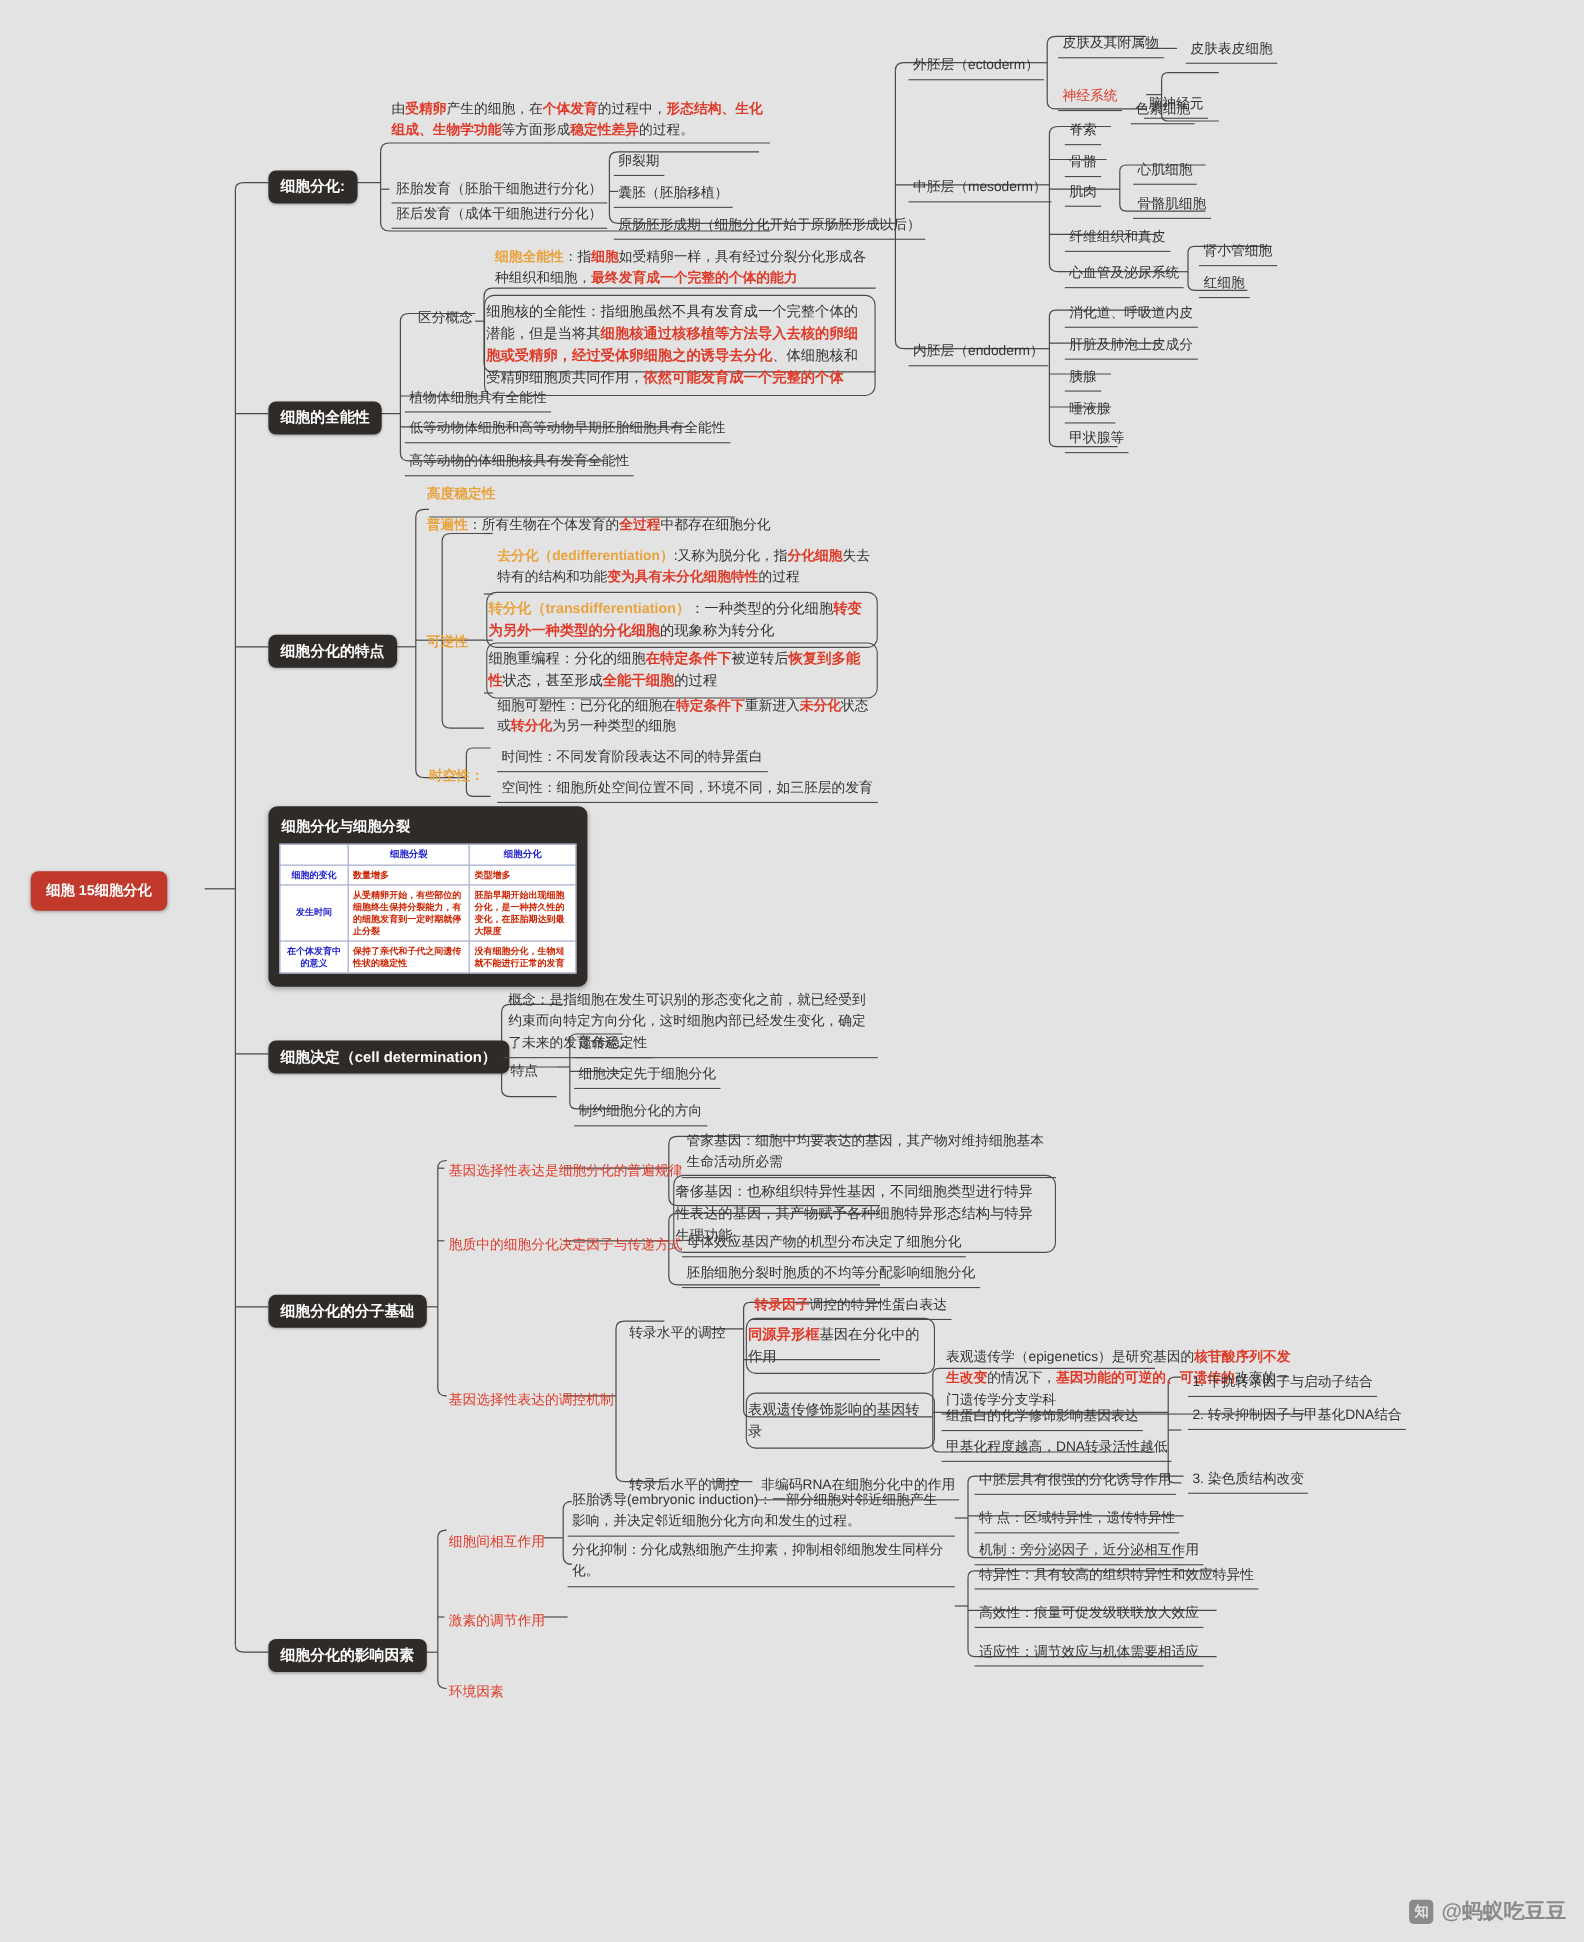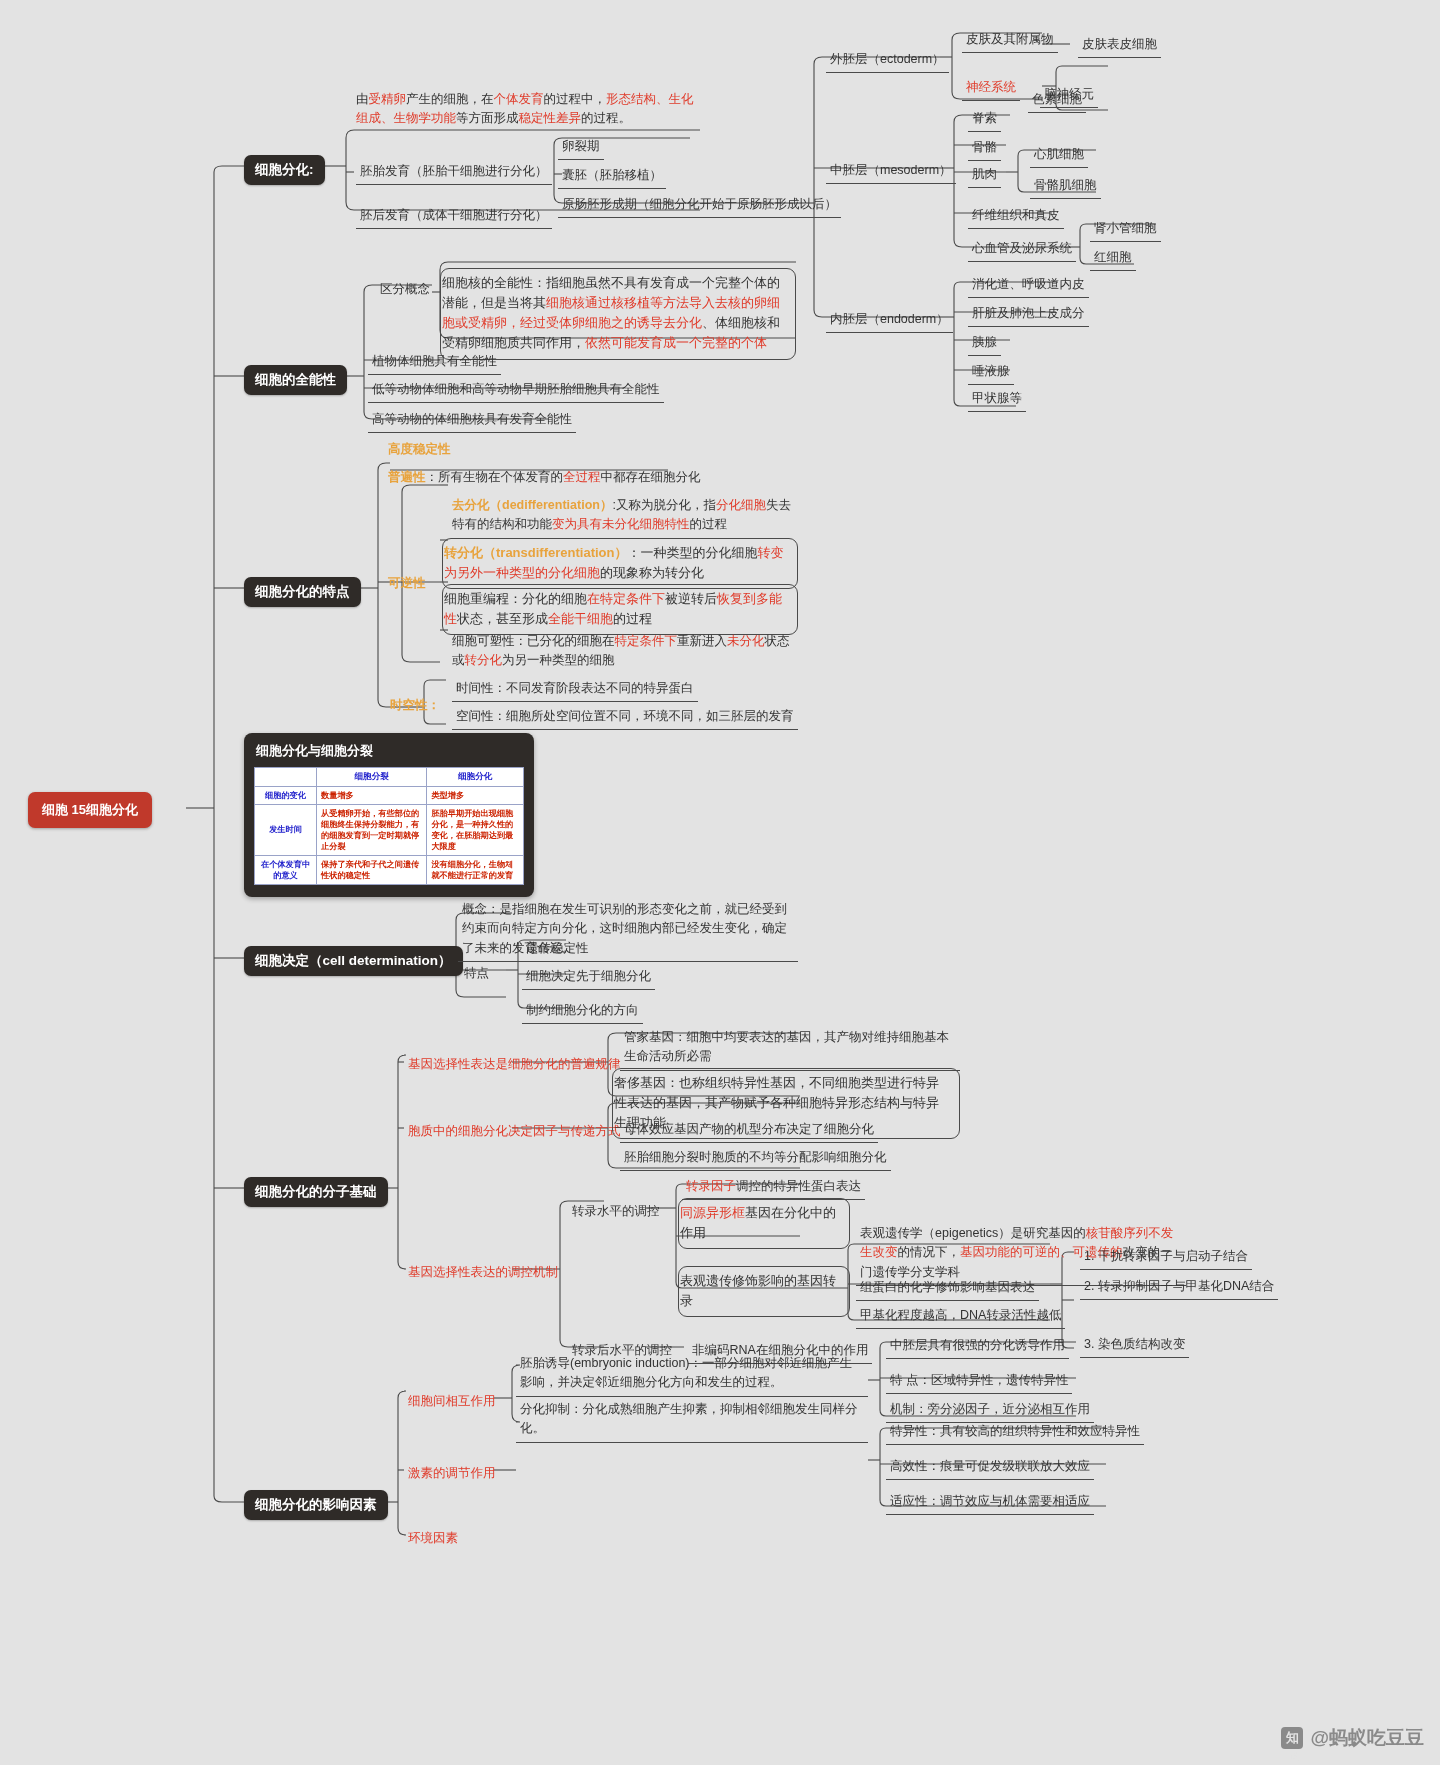--- a/index.html
+++ b/index.html
@@ -42,21 +42,21 @@
   .ul { border-bottom:1.1px solid #4a4a4a; }
 
   
   .box {
     font-size:13px; line-height:1.55; color:#333;
     border:1.1px solid #4a4a4a; border-radius:9px;
     padding:4px 8px 5px 1px; background:transparent;
     white-space:normal;
   }
 
-  .r { color:#e03a29; }
+  .r { color:#e03a29;font-weight:bold; }
   .o { color:#e8a33d; font-weight:bold; }
 
   
   .tablecard {
     background:#2f2b28; border-radius:8px; padding:9px 10px 12px 10px;
     box-shadow:0 2px 5px rgba(0,0,0,.3);
   }
   .tablecard .ttl { color:#fff; font-size:13px; font-weight:bold; margin:0 0 7px 2px; }
   .tablecard table { border-collapse:collapse; background:#fff; width:100%; }
   .tablecard td, .tablecard th {
@@ -214,21 +214,21 @@
 
   <div class="node root" style="left:28px; top:792px;">细胞  15细胞分化</div>
 
   <div class="node dark" style="left:244px; top:155px;">细胞分化:</div>
 
   <div class="node leaf wrap" style="left:352px; top:88px; width:352px;">
     <span>由<span class="r">受精卵</span>产生的细胞，在<span class="r">个体发育</span>的过程中，<span class="r">形态结构、生化组成、生物学功能</span>等方面形成<span class="r">稳定性差异</span>的过程。</span>
   </div>
 
   <div class="node leaf ul" style="left:356px; top:160px;">胚胎发育（胚胎干细胞进行分化）</div>
-  <div class="node leaf ul" style="left:356px; top:204px;text-align:center;">胚后发育（成体干细胞进行分化）</div>
+  <div class="node leaf ul" style="left:356px; top:183px;text-align:center;">胚后发育（成体干细胞进行分化）</div>
 
   <div class="node leaf ul" style="left:558px; top:135px;">卵裂期</div>
   <div class="node leaf ul" style="left:558px; top:164px;">囊胚（胚胎移植）</div>
   <div class="node leaf ul" style="left:558px; top:193px;">原肠胚形成期（细胞分化开始于原肠胚形成以后）</div>
 
   <div class="node leaf ul" style="left:826px; top:48px;">外胚层（ectoderm）</div>
   <div class="node leaf ul" style="left:826px; top:159px;">中胚层（mesoderm）</div>
   <div class="node leaf ul" style="left:826px; top:308px;">内胚层（endoderm）</div>
 
   <div class="node leaf ul" style="left:962px; top:28px;">皮肤及其附属物</div>
@@ -248,20 +248,23 @@
   <div class="node leaf ul" style="left:1090px; top:246px;">红细胞</div>
 
   <div class="node leaf ul" style="left:968px; top:273px;">消化道、呼吸道内皮</div>
   <div class="node leaf ul" style="left:968px; top:302px;">肝脏及肺泡上皮成分</div>
   <div class="node leaf ul" style="left:968px; top:331px;">胰腺</div>
   <div class="node leaf ul" style="left:968px; top:360px;">唾液腺</div>
   <div class="node leaf ul" style="left:968px; top:387px;">甲状腺等</div>
 
   <div class="node dark" style="left:244px; top:365px;">细胞的全能性</div>
 
+  <div class="node leaf wrap" style="left:446px; top:222px; width:348px;">
+    <span><span class="o">细胞全能性</span>：指<span class="r">细胞</span>如受精卵一样，具有经过分裂分化形成各种组织和细胞，<span class="r">最终发育成一个完整的个体的能力</span></span>
+  </div>
 
   <div class="node leaf" style="left:376px; top:278px;">区分概念</div>
 
   <div class="node box" style="left:440px; top:268px; width:356px;">
     <span>细胞核的全能性：指细胞虽然不具有发育成一个完整个体的潜能，但是当将其<span class="r">细胞核通过核移植等方法导入去核的卵细胞或受精卵，经过受体卵细胞之的诱导去分化</span>、体细胞核和受精卵细胞质共同作用，<span class="r">依然可能发育成一个完整的个体</span></span>
   </div>
 
   <div class="node leaf ul" style="left:368px; top:350px;">植物体细胞具有全能性</div>
   <div class="node leaf ul" style="left:368px; top:378px;">低等动物体细胞和高等动物早期胚胎细胞具有全能性</div>
   <div class="node leaf ul" style="left:368px; top:408px;">高等动物的体细胞核具有发育全能性</div>

